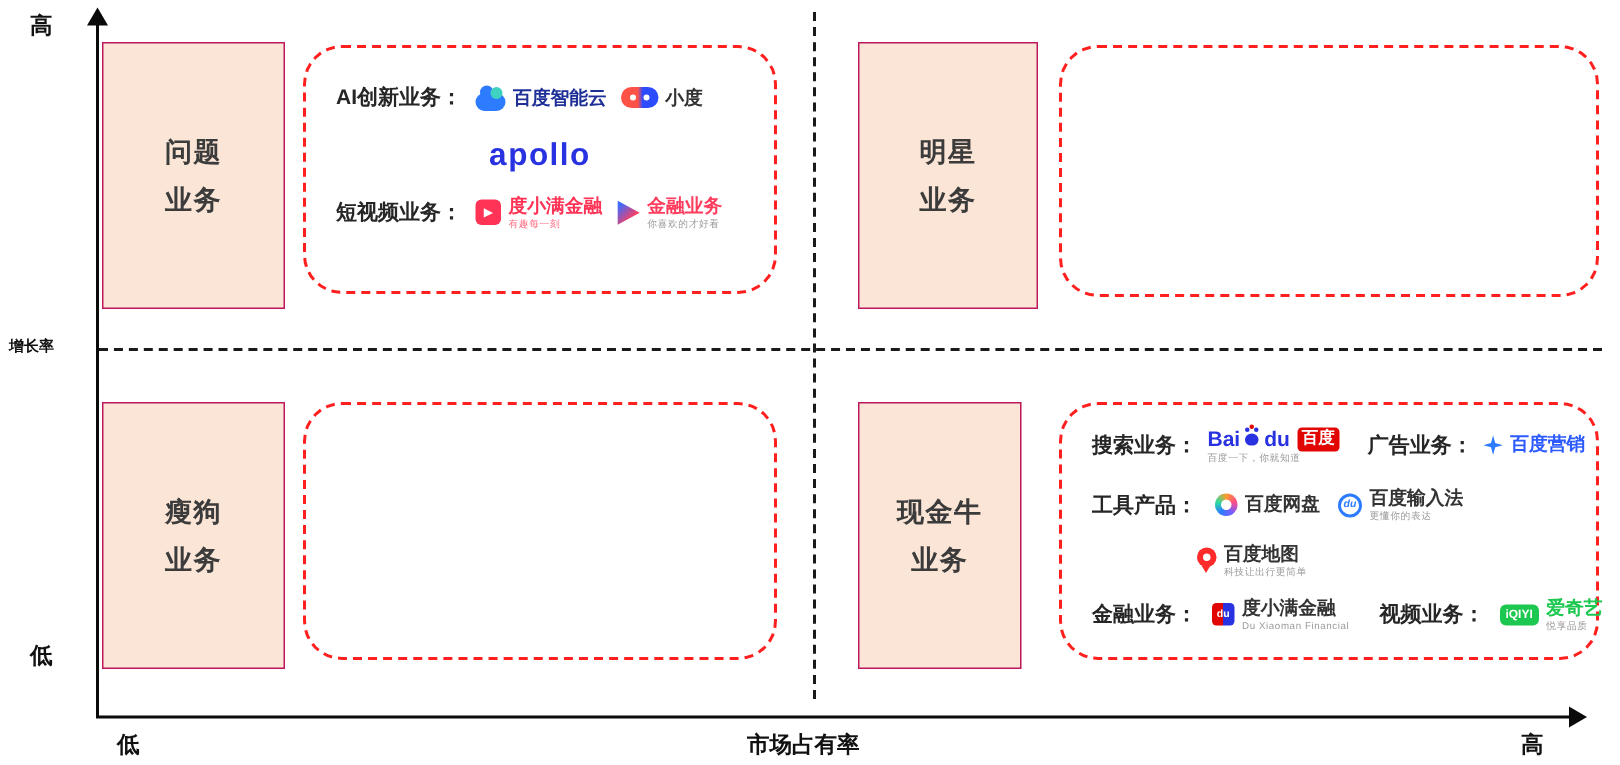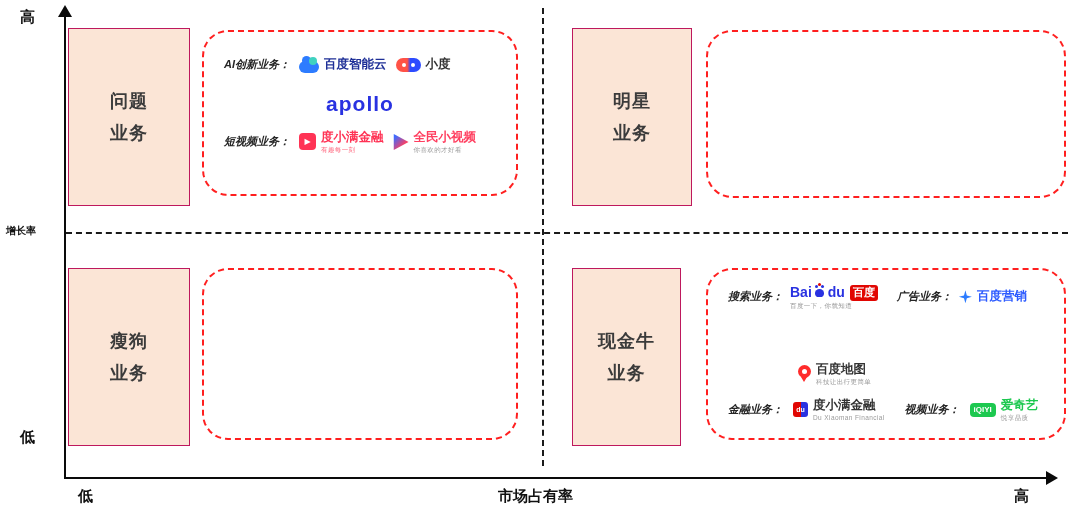--- a/index.html
+++ b/index.html
@@ -21,21 +21,21 @@
 
   
   .q-label { position:absolute; background:#FBE5D6; border:1px solid #be185d;
              display:flex; align-items:center; justify-content:center; text-align:center;
              font-size:18px; font-weight:bold; color:#3b3b3b; line-height:1.8; letter-spacing:1px; }
 
   
   .dash-box { position:absolute; border:2px dashed #FF1F1F; border-radius:26px; background:#fff; }
 
   .row { position:absolute; display:flex; align-items:center; gap:9px; white-space:nowrap; }
-  .grp-label { font-size:11px; font-weight:bold; color:#262626;font-style:italic; }
+  .grp-label { font-size:14px; font-weight:bold; color:#262626; }
 
   .logo { display:inline-flex; align-items:center; gap:5px; }
   .lcol { display:inline-flex; flex-direction:column; line-height:1.25; }
   .lname { font-size:12.5px; font-weight:bold; color:#333; }
   .lsub  { font-size:6.5px; color:#9a9a9a; letter-spacing:0.4px; }
   .lsub-red { font-size:6.5px; color:#FF6B81; letter-spacing:0.4px; }
   .lrow { display:inline-flex; align-items:center; gap:2px; }
 
   .name-navy { color:#1E2F97; }
   .name-red  { color:#FF3355; }
@@ -165,21 +165,21 @@
       <span class="logo">
         <span class="quanmin-icon"></span>
         <span class="lcol">
           <span class="lname name-red">度小满金融</span>
           <span class="lsub-red">有趣每一刻</span>
         </span>
       </span>
       <span class="logo">
         <span class="haokan-icon"></span>
         <span class="lcol">
-          <span class="lname name-pink">全民小视频</span>
+          <span class="lname name-pink">金融业务</span>
           <span class="lsub">你喜欢的才好看</span>
         </span>
       </span>
     </div>
   </div>
 
   <div class="dash-box" style="left:706px; top:30px; width:360px; height:168px;"></div>
 
   <div class="dash-box" style="left:202px; top:268px; width:316px; height:172px;"></div>
 
@@ -197,20 +197,34 @@
           <span class="lsub">百度一下，你就知道</span>
         </span>
       </span>
       <span class="grp-label" style="margin-left:12px;">广告业务：</span>
       <span class="logo">
         <span class="spark-icon"></span>
         <span class="lname name-blue">百度营销</span>
       </span>
     </div>
 
+    <div class="row" style="left:20px; top:55px; gap:12px;">
+      <span class="grp-label">工具产品：</span>
+      <span class="logo">
+        <span class="netdisk-icon"></span>
+        <span class="lname">百度网盘</span>
+      </span>
+      <span class="logo">
+        <span class="ime-icon">du</span>
+        <span class="lcol">
+          <span class="lname">百度输入法</span>
+          <span class="lsub">更懂你的表达</span>
+        </span>
+      </span>
+    </div>
 
     <div class="row" style="left:90px; top:92px;">
       <span class="logo">
         <span class="map-icon"></span>
         <span class="lcol">
           <span class="lname">百度地图</span>
           <span class="lsub">科技让出行更简单</span>
         </span>
       </span>
     </div>

